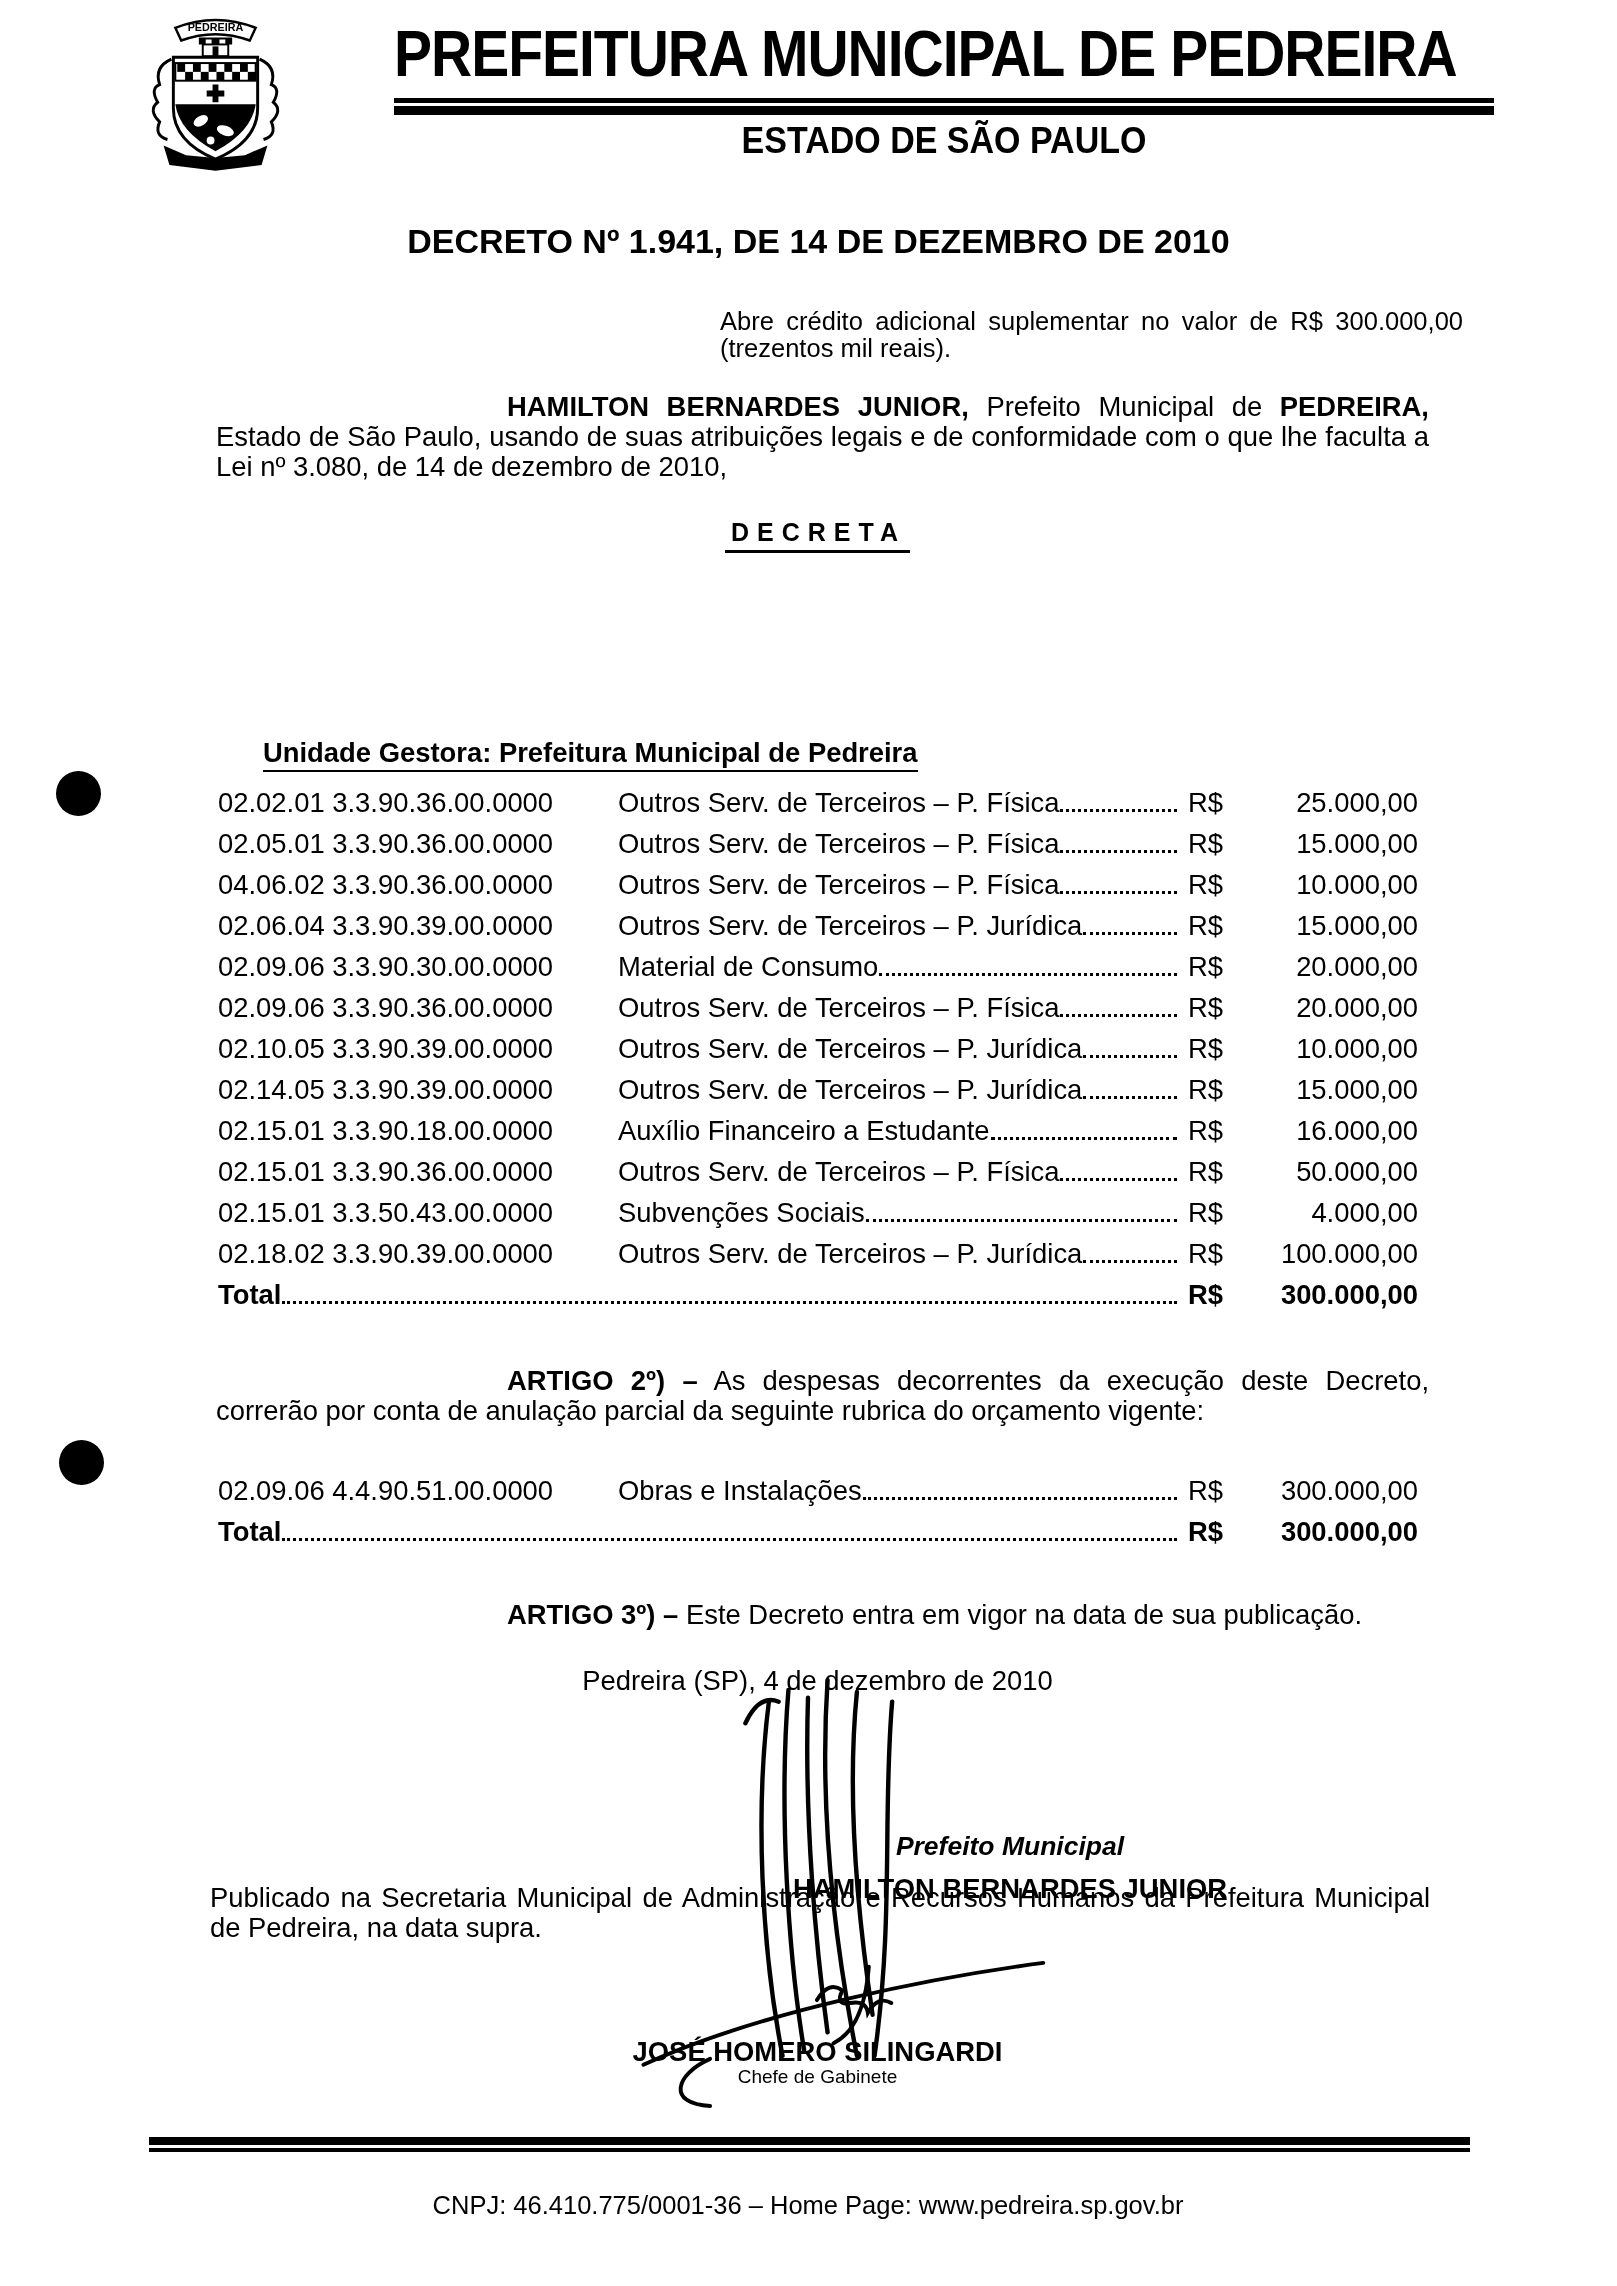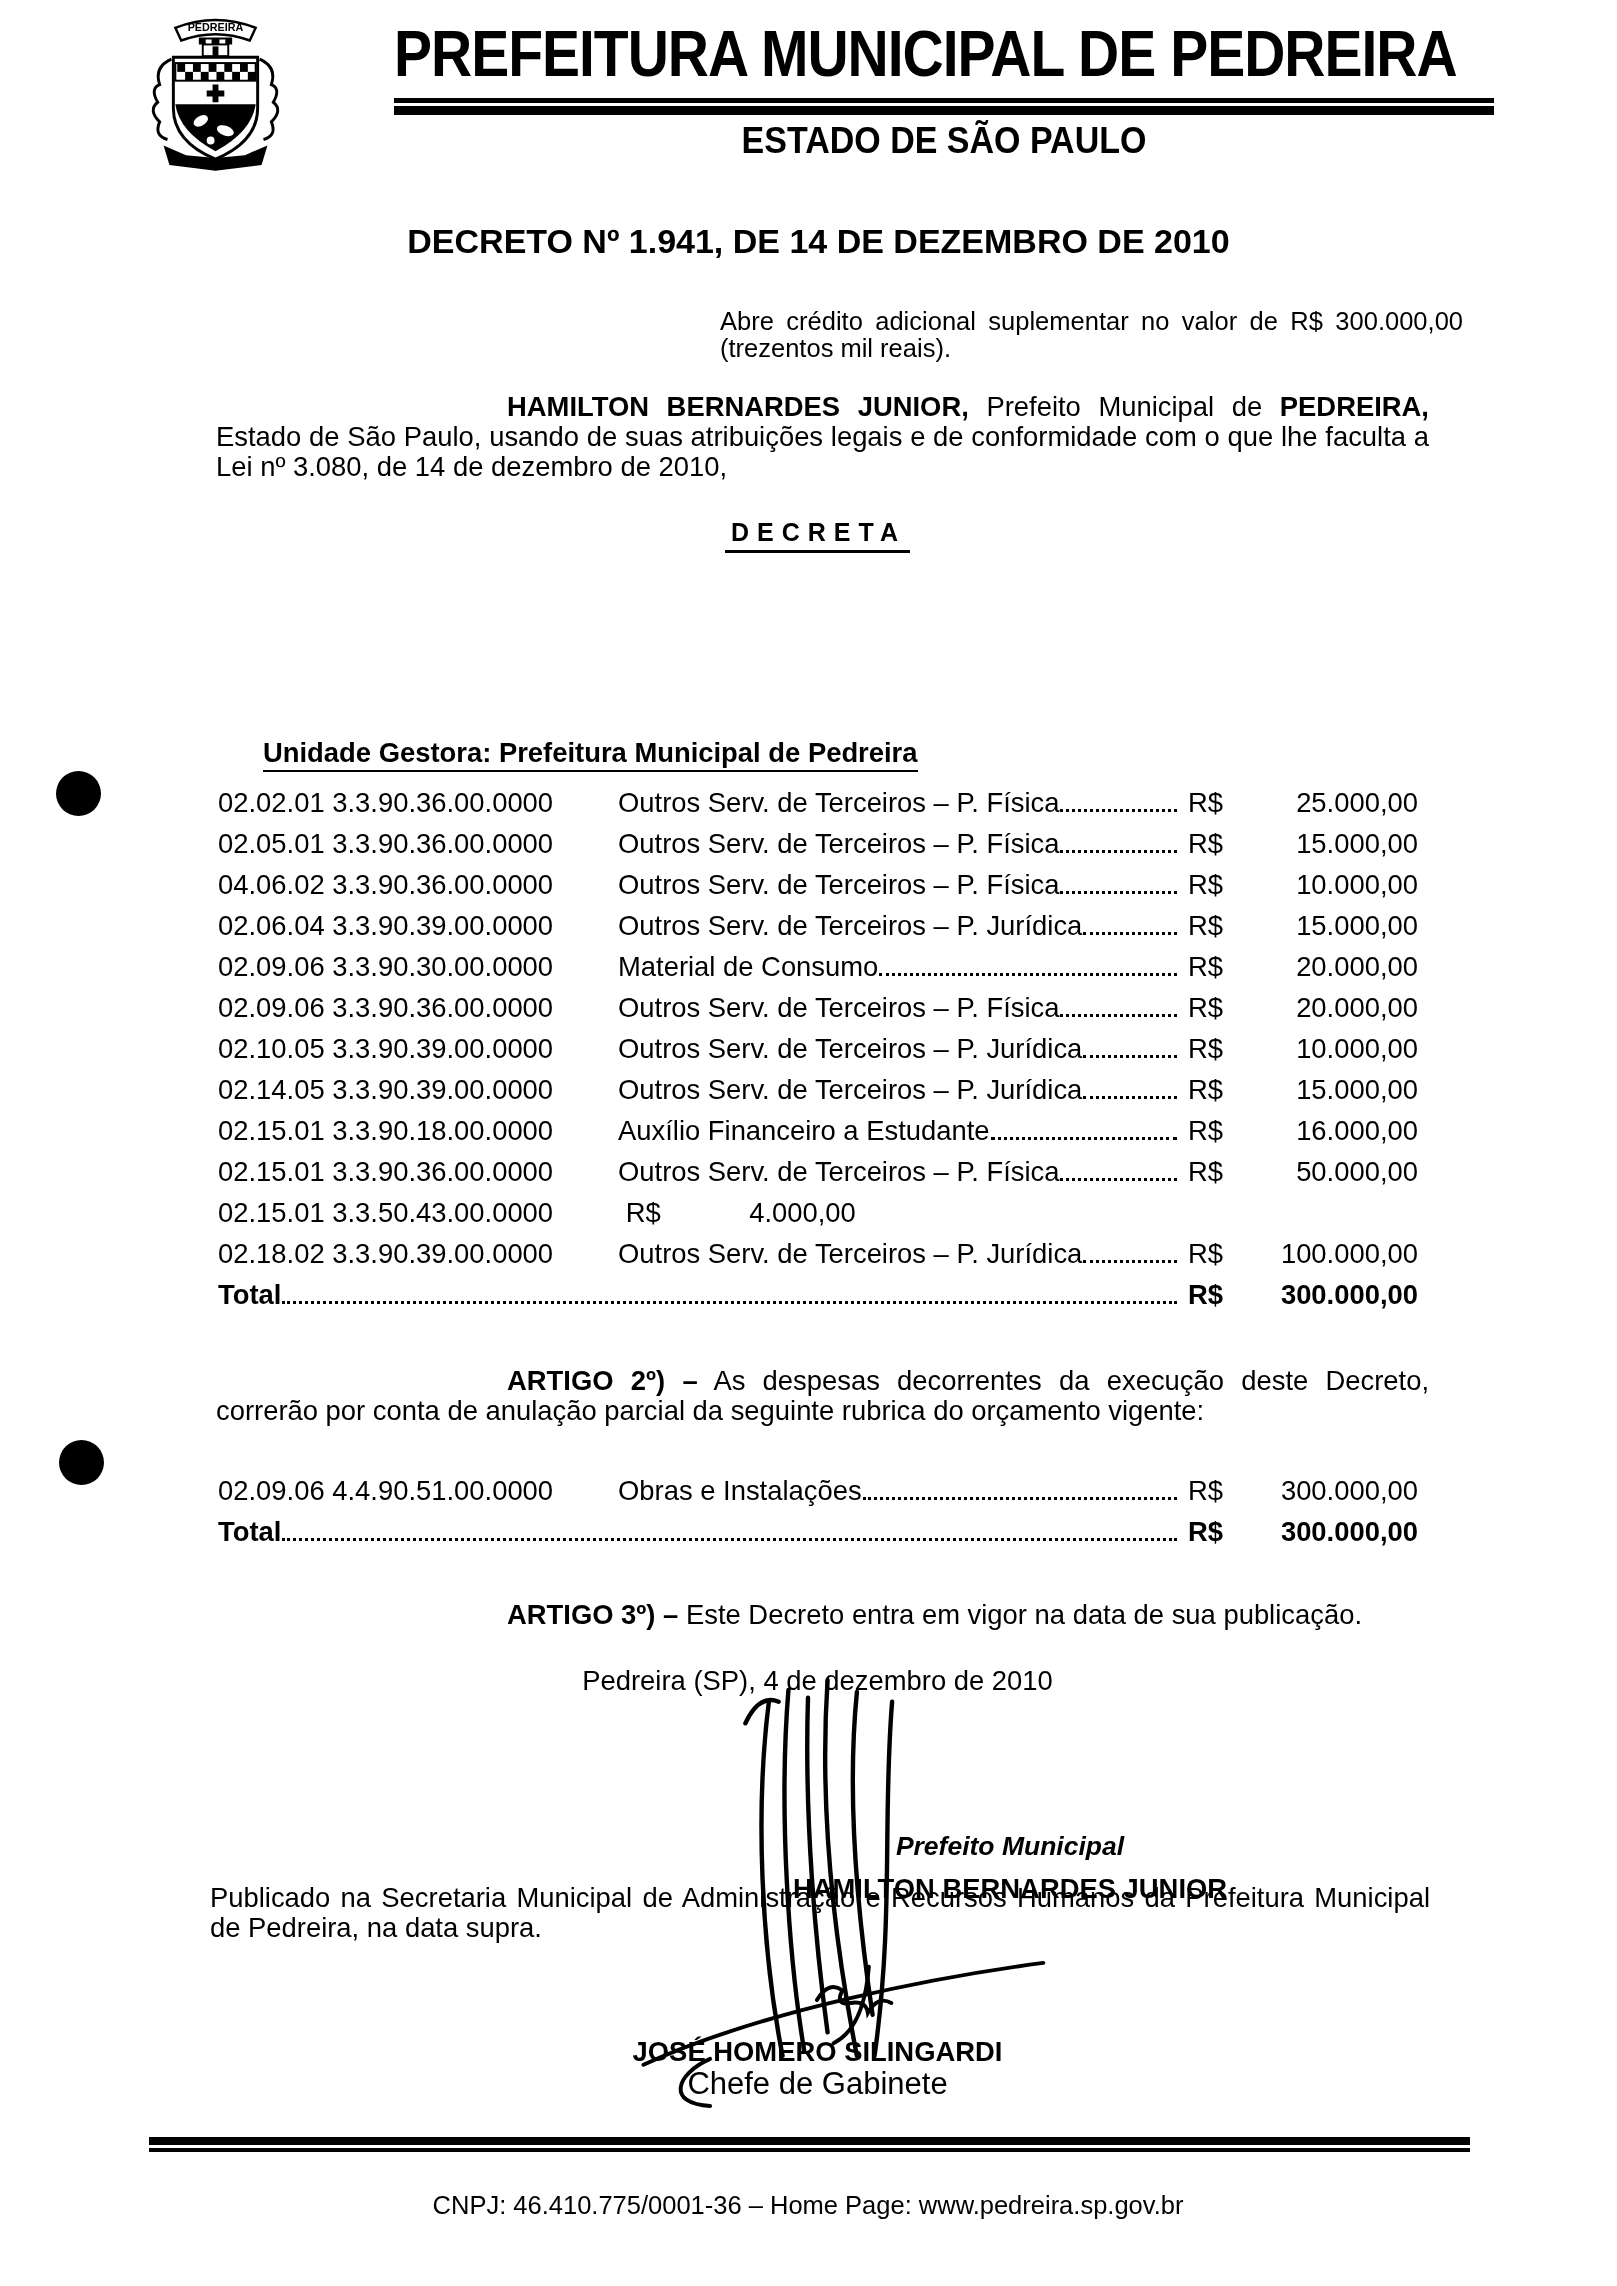--- a/index.html
+++ b/index.html
@@ -46,21 +46,21 @@
 
   .a2{left:216px;top:1366px;width:1213px;text-indent:291px;}
   .a3{left:216px;top:1600px;width:1213px;text-indent:291px;}
 
   
   .dateline{left:218px;top:1665px;width:1199px;text-align:center;font-size:27.4px;}
   .mayor-name{left:608px;top:1873px;width:804px;text-align:center;font-size:27.4px;font-weight:bold;}
   .mayor-title{left:608px;top:1831px;width:804px;text-align:center;font-size:26.5px;font-weight:bold;font-style:italic;}
   .pub{left:210px;top:1883px;width:1220px;}
   .chief-name{left:218px;top:2036px;width:1199px;text-align:center;font-size:27.4px;font-weight:bold;}
-  .chief-title{left:218px;top:2066px;width:1199px;text-align:center;font-size:31px;}
+  .chief-title{left:218px;top:2066px;width:1199px;text-align:center;font-size:19px;}
 
   
   .footer-rule{left:149px;top:2137px;width:1321px;}
   .fr-a{height:7.8px;background:#000;}
   .fr-b{margin-top:2.9px;height:3.9px;background:#000;}
   .f1{left:127px;top:2159px;width:1362px;text-align:center;font-size:25.5px;}
   .f2{left:127px;top:2191px;width:1362px;text-align:center;font-size:25.5px;}
 
   .punch{position:absolute;width:45px;height:45px;border-radius:50%;background:#000;}
   .sig path{fill:none;stroke:#000;stroke-linecap:round;}
@@ -217,20 +217,24 @@
       <span class="c-code">02.15.01 3.3.90.36.00.0000</span>
       <span class="c-desc">
           <span class="txt">Outros Serv. de Terceiros – P. Física</span>
           <span class="leader"></span>
         </span>
       <span class="c-cur">R$</span>
       <span class="c-val">50.000,00</span>
     </div>
     <div class="trow">
       <span class="c-code">02.15.01 3.3.50.43.00.0000</span>
+      <span class="c-desc">
+          <span class="txt">Subvenções Sociais</span>
+          <span class="leader"></span>
+        </span>
       <span class="c-cur">R$</span>
       <span class="c-val">4.000,00</span>
     </div>
     <div class="trow">
       <span class="c-code">02.18.02 3.3.90.39.00.0000</span>
       <span class="c-desc">
           <span class="txt">Outros Serv. de Terceiros – P. Jurídica</span>
           <span class="leader"></span>
         </span>
       <span class="c-cur">R$</span>

